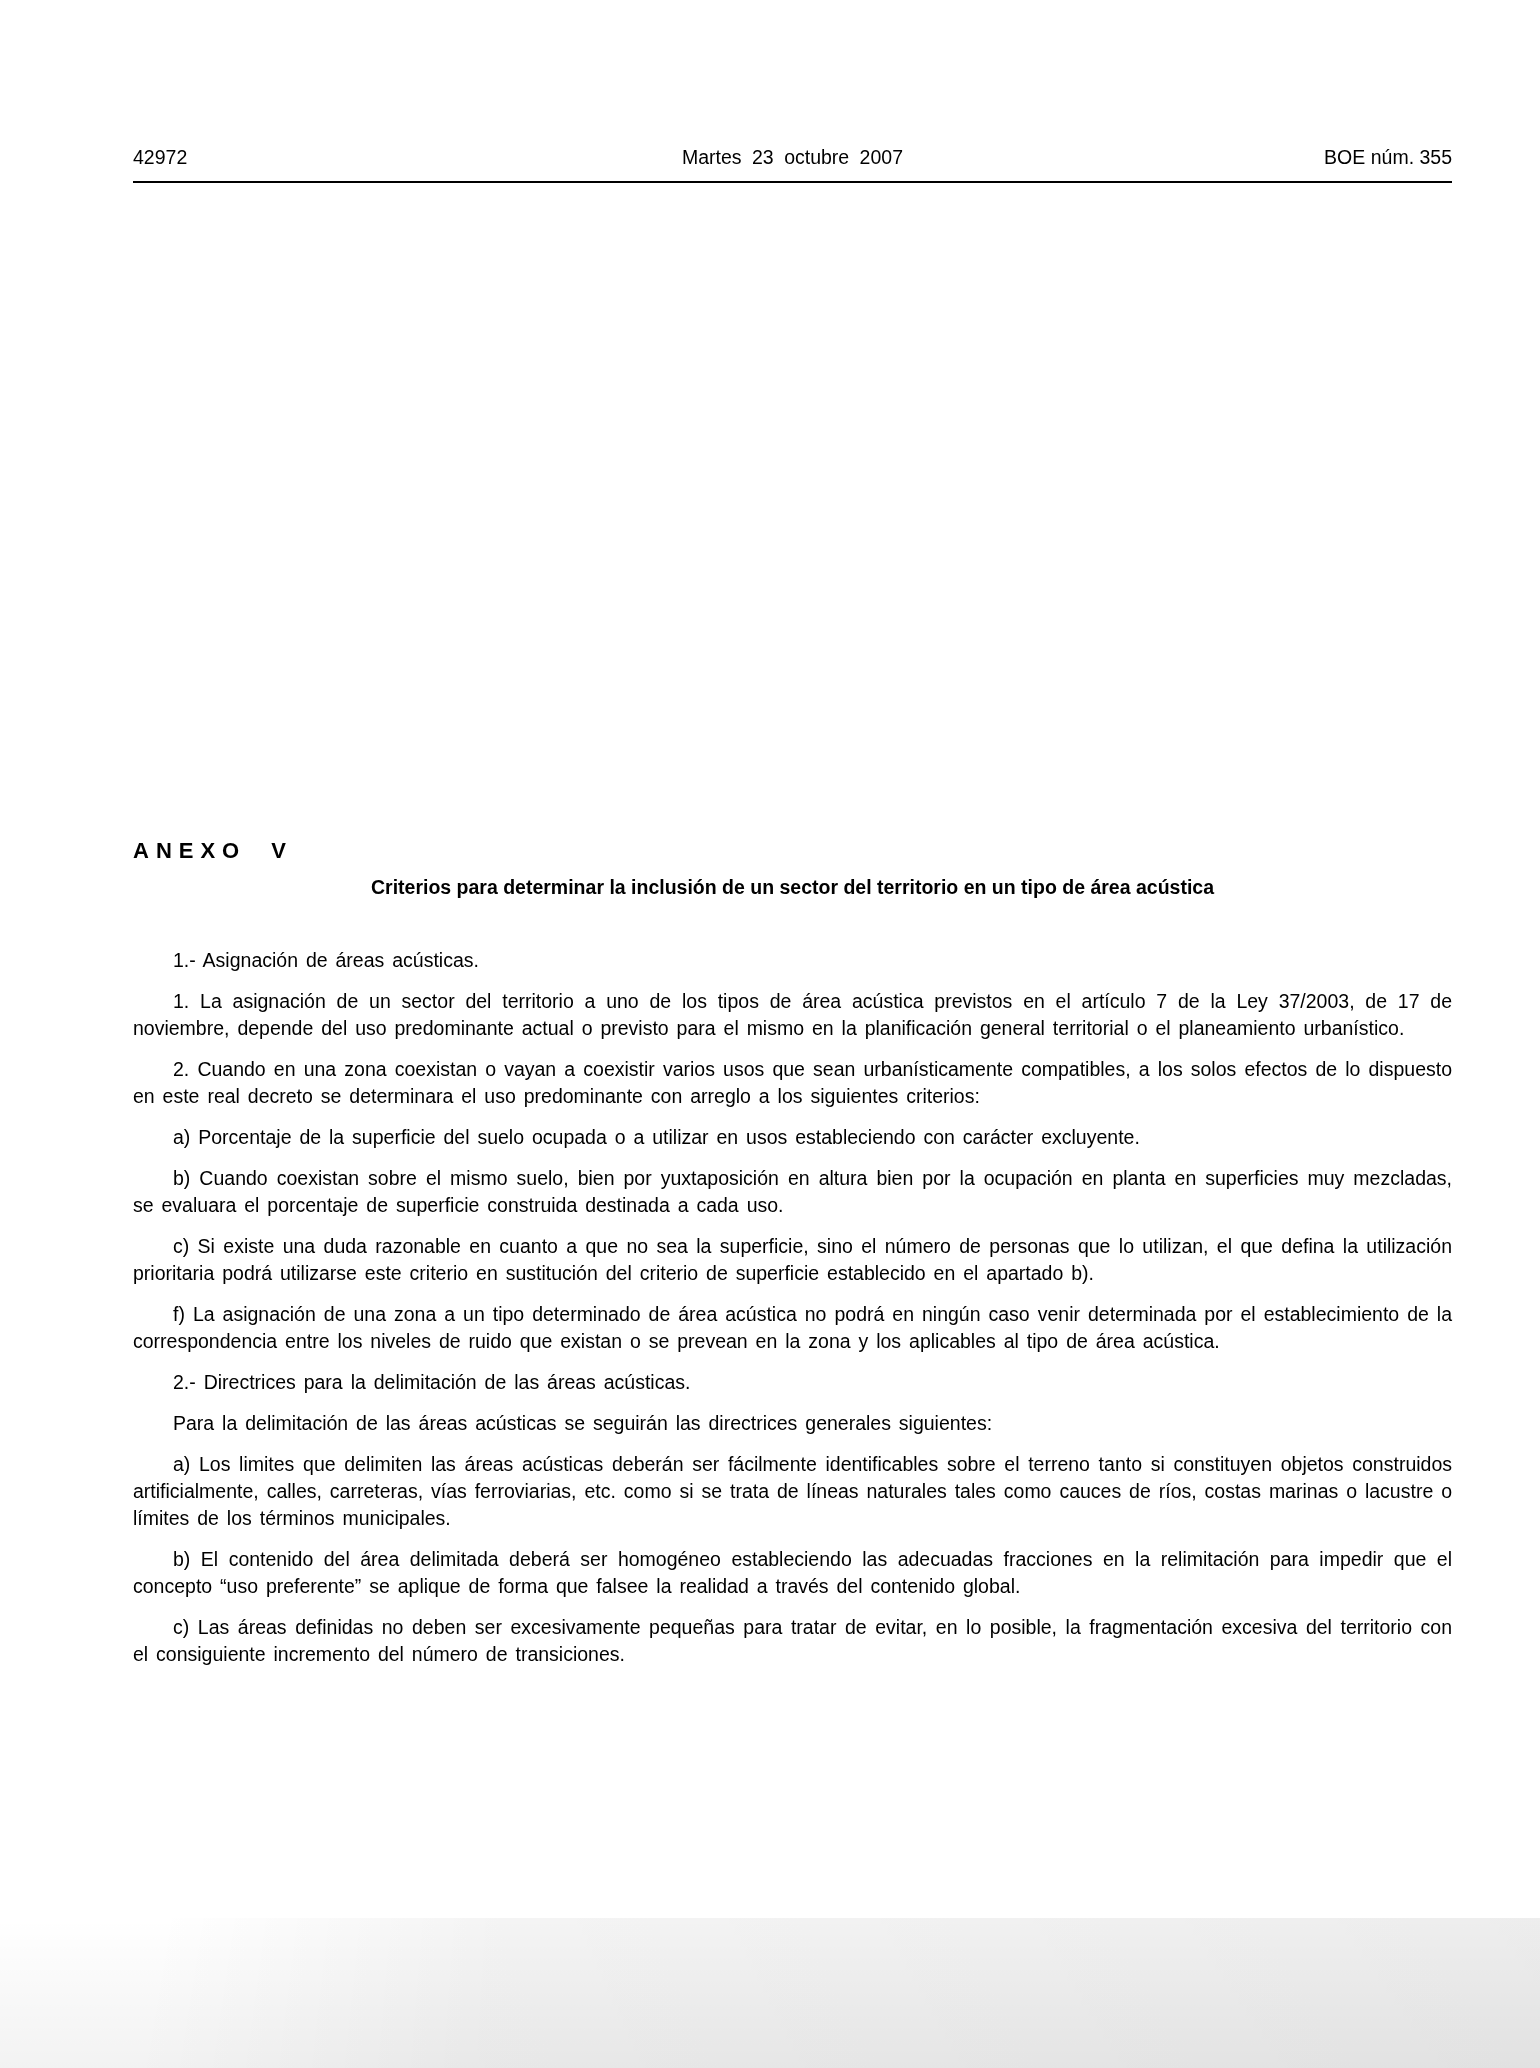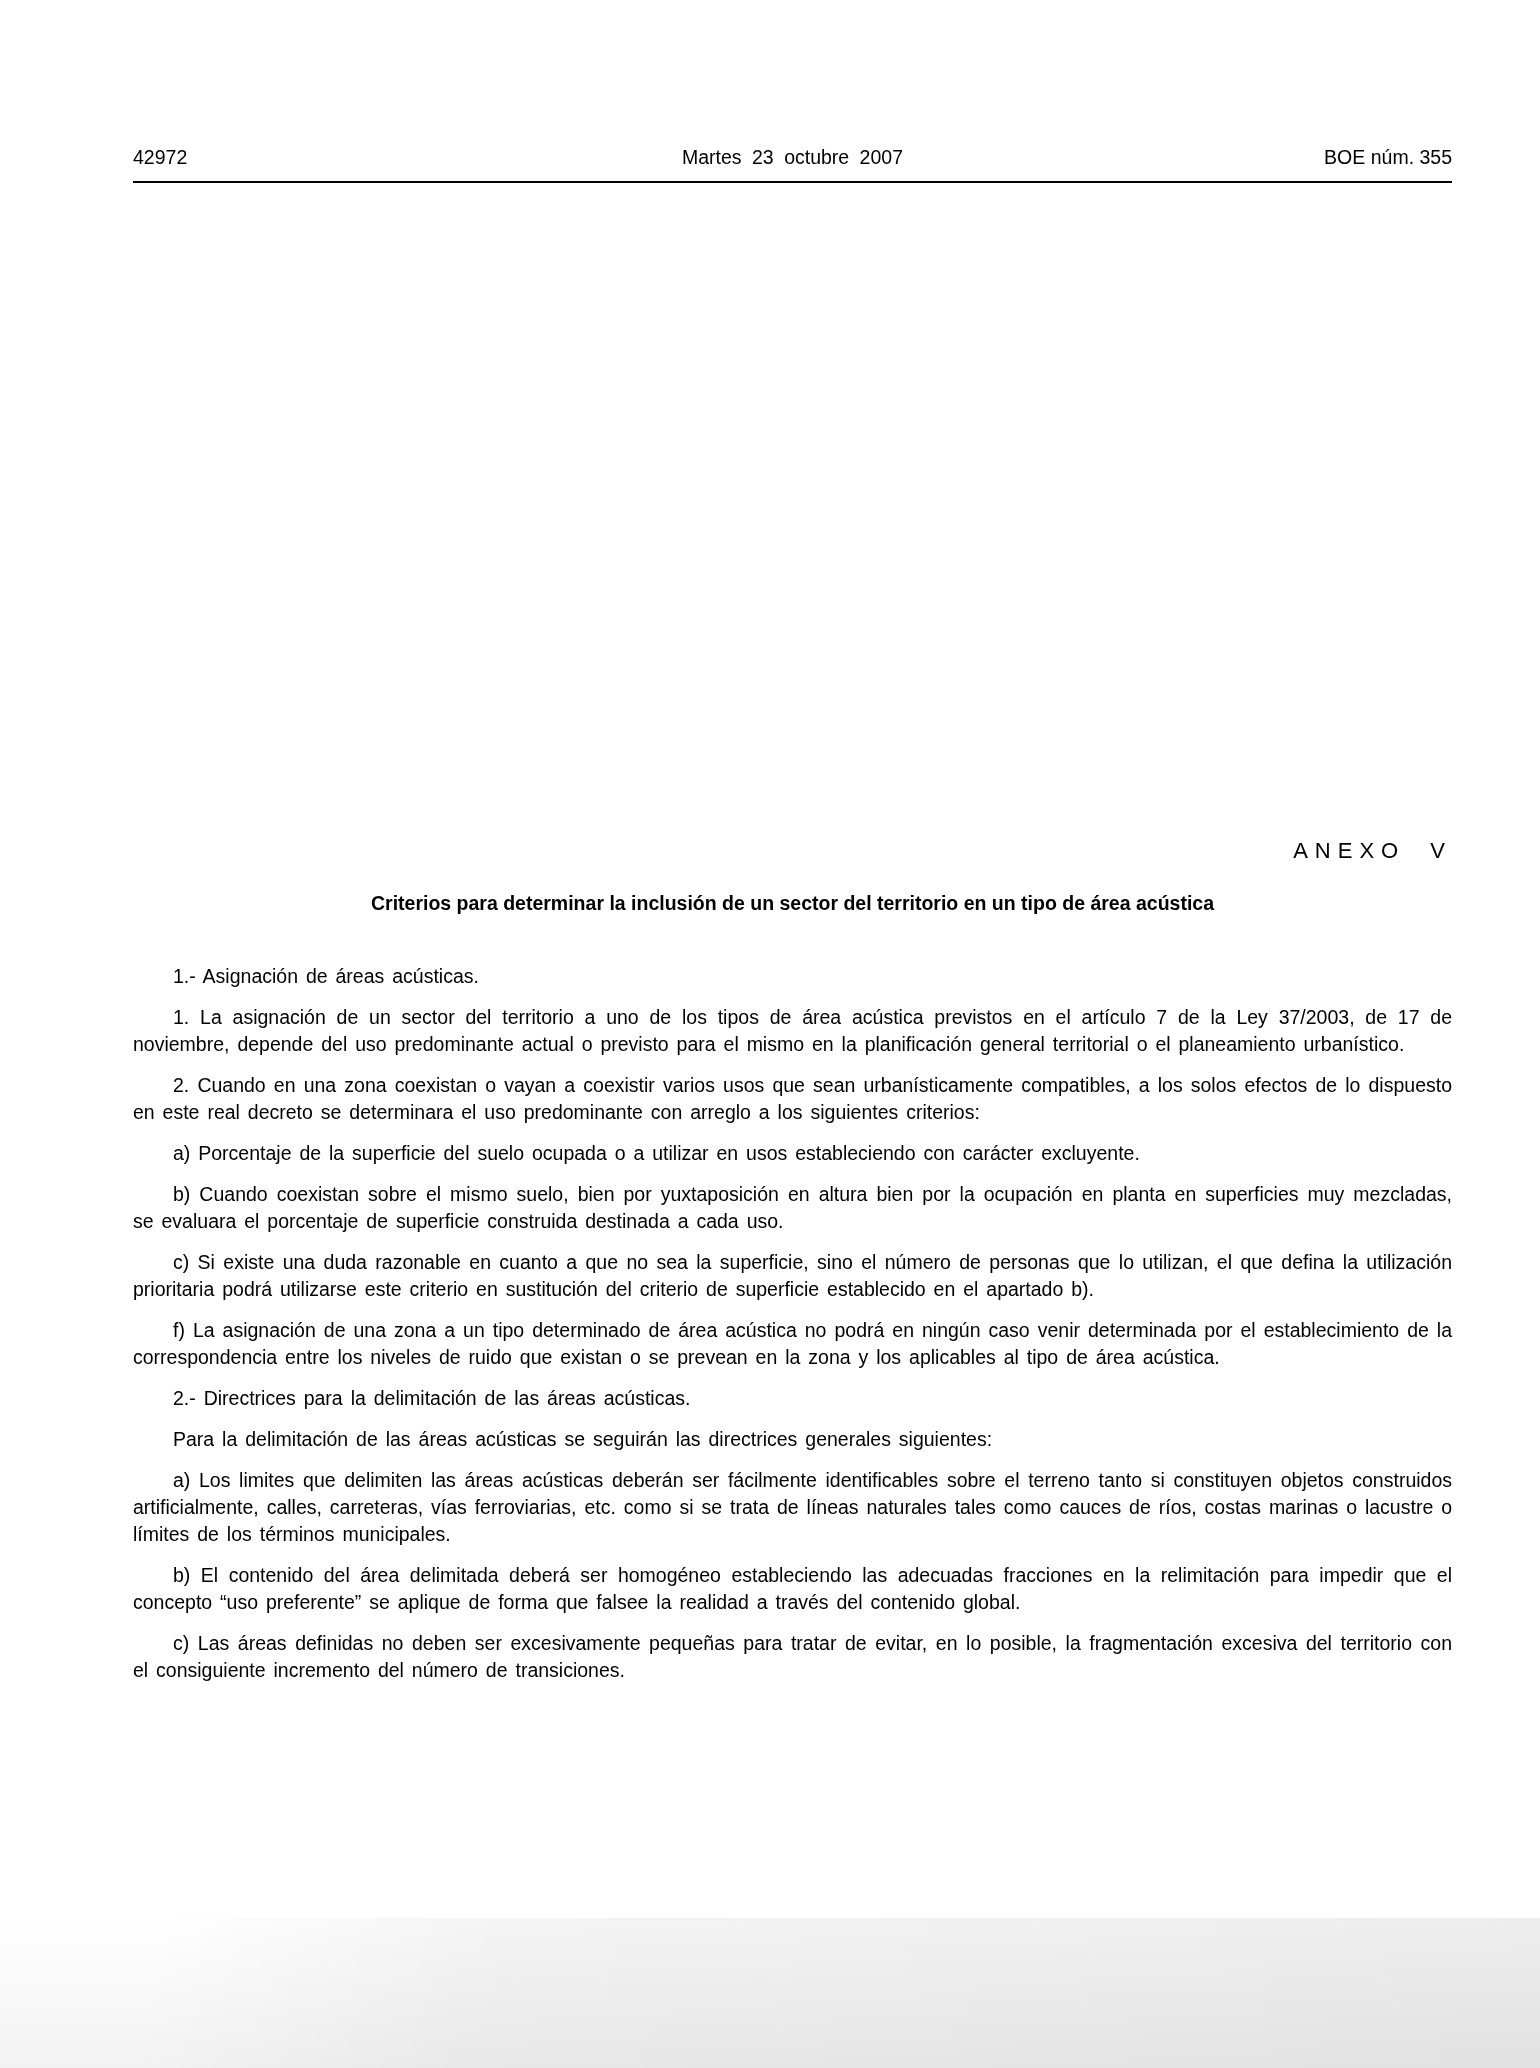--- a/index.html
+++ b/index.html
@@ -34,31 +34,31 @@
     transform: translateX(-50%);
     word-spacing: 5px;
   }
   .content {
     position: absolute;
     top: 838px;
     left: 133px;
     right: 88px;
   }
   .annex-title {
-    text-align: right;
-    font-weight: normal;
+    text-align: left;
+    font-weight: bold;
     font-size: 22px;
     letter-spacing: 7px;
     word-spacing: 12px;
   }
   .annex-subtitle {
     text-align: center;
     font-weight: bold;
     font-size: 19.5px;
-    margin-top: 28px;
+    margin-top: 12px;
     margin-bottom: 48px;
   }
   .para {
     font-size: 19.5px;
     line-height: 27px;
     text-align: justify;
     text-indent: 40px;
     word-spacing: 2.5px;
     margin: 0 0 14px 0;
   }

